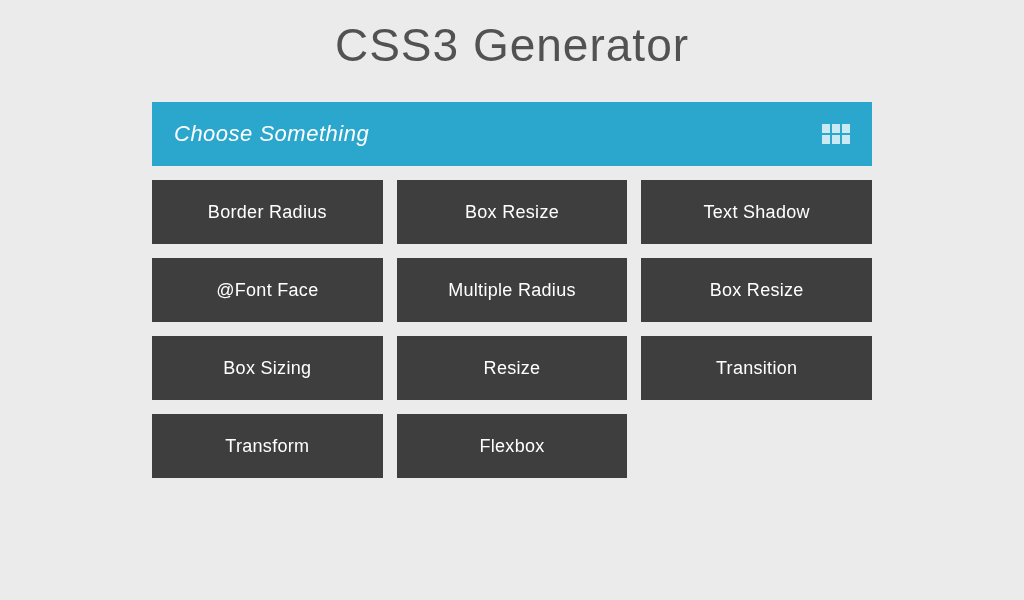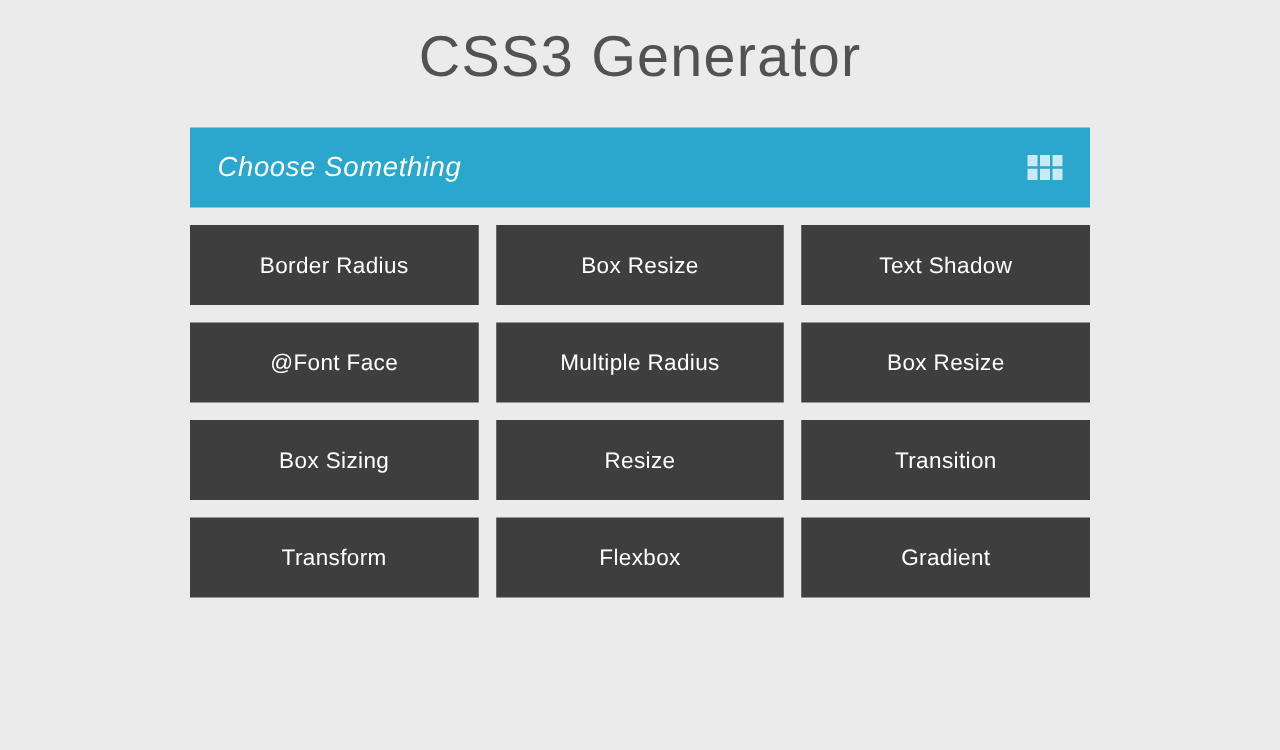--- a/index.html
+++ b/index.html
@@ -119,17 +119,14 @@
       </div>
     <div class="option-tile">
         <span>Transition</span>
       </div>
     <div class="option-tile">
         <span>Transform</span>
       </div>
     <div class="option-tile">
         <span>Flexbox</span>
       </div>
-    <div class="option-tile">
-        <span>Gradient</span>
-      </div>
   </div>
 </div>
 
 </body></html>

